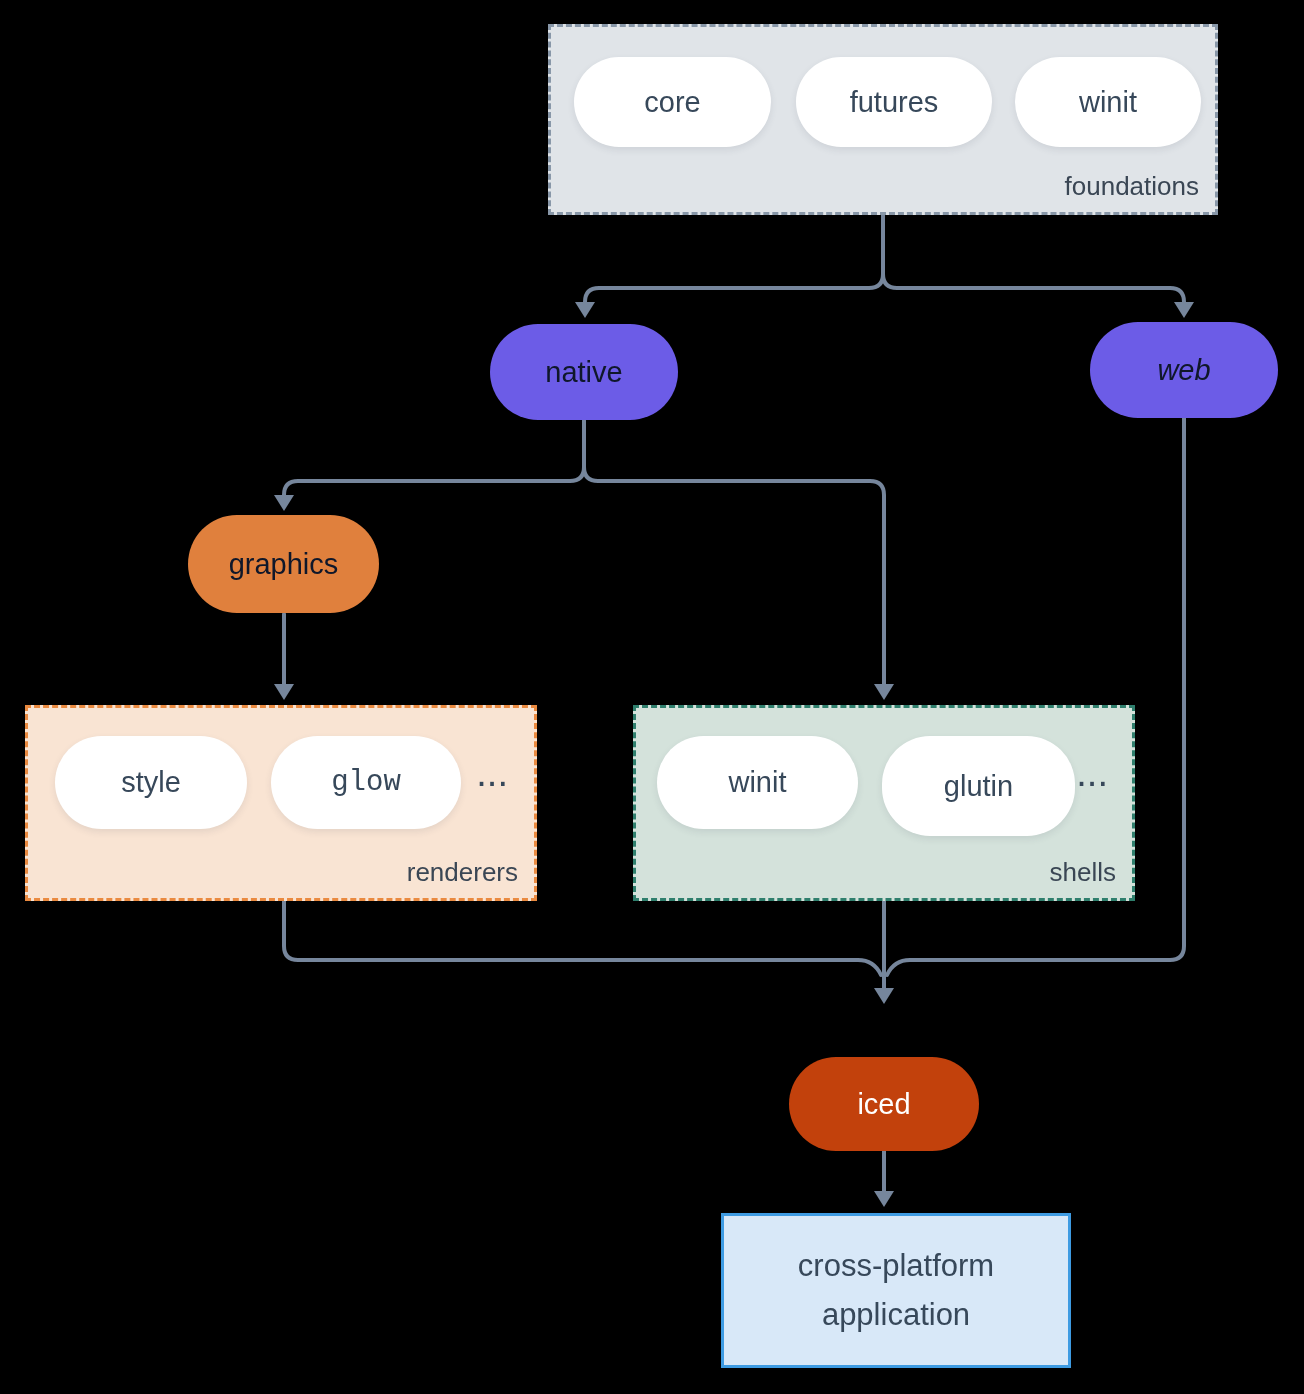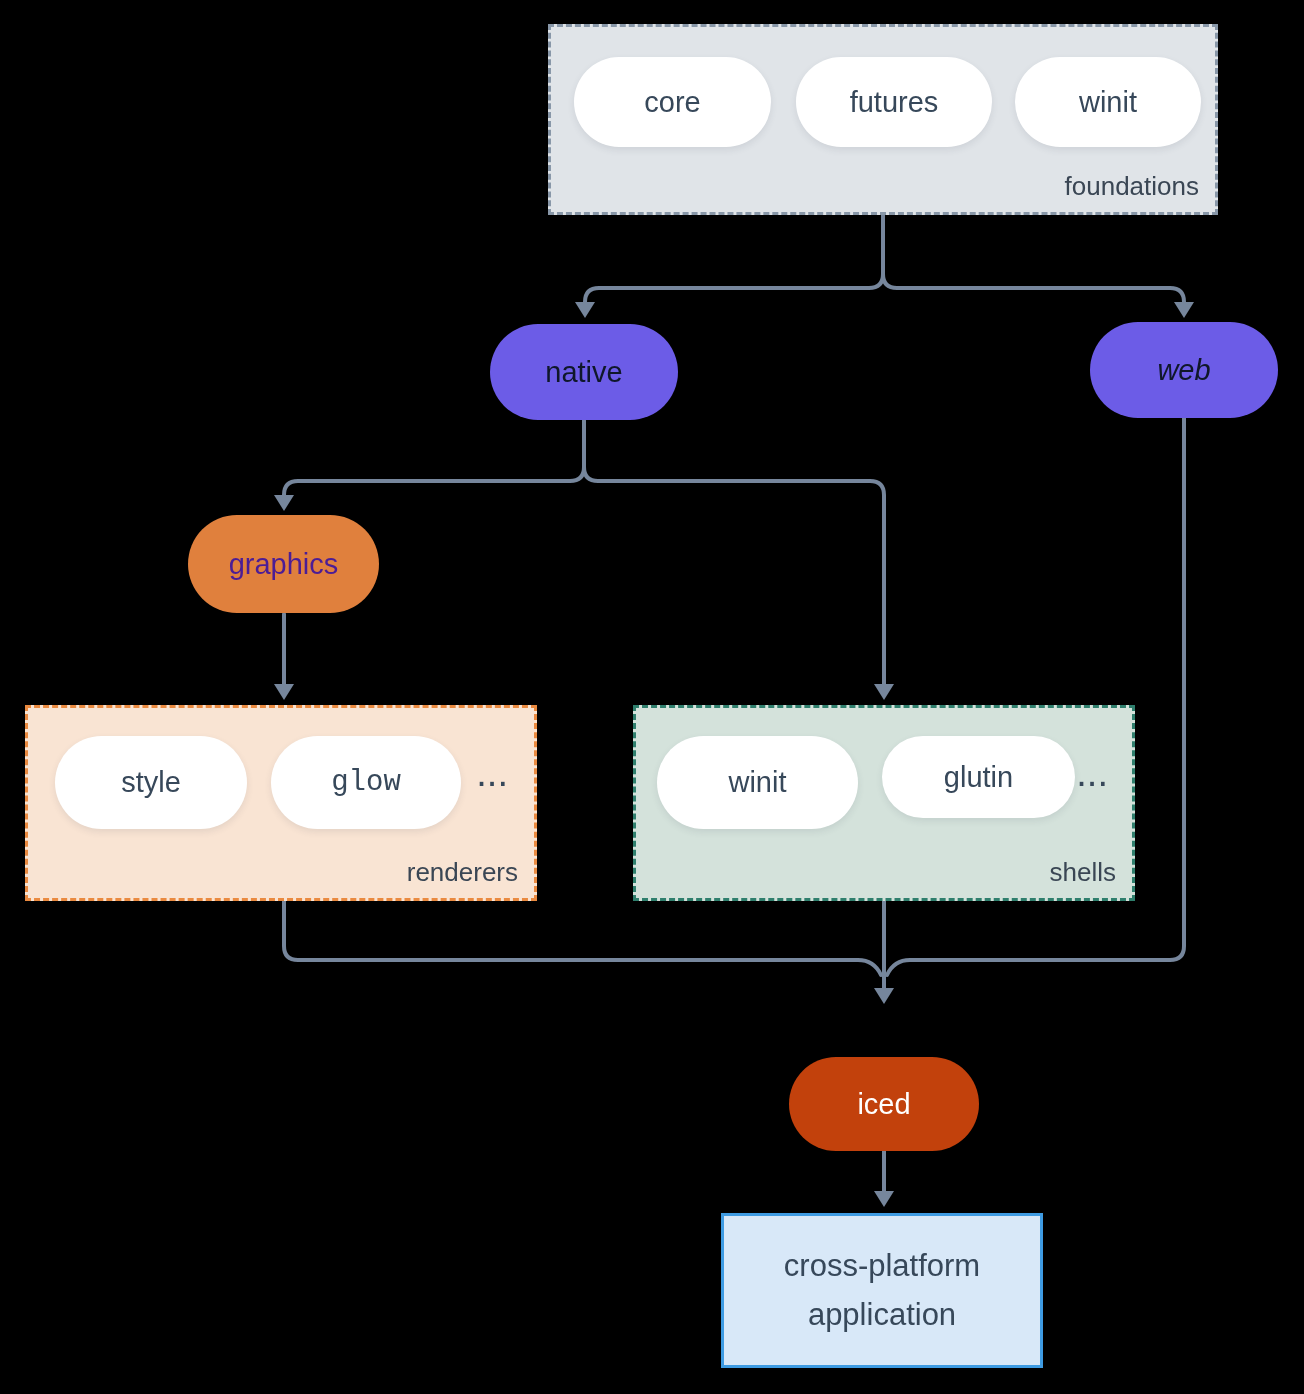--- a/index.html
+++ b/index.html
@@ -29,50 +29,50 @@
 
   .pill {
     position:absolute; display:flex; align-items:center; justify-content:center;
     box-sizing:border-box; font-size:29px;text-align:center;
   }
   .pill-white {
     background:#FFFFFF; color:#37485A; border-radius:48px;
     box-shadow:0 3px 7px rgba(50,60,80,0.10);
   }
   .pill-purple { background:#6C5CE7; color:#0f172a; border-radius:50px; }
-  .pill-orange { background:#E0803D; color:#4c1d95; border-radius:50px; }
+  .pill-orange { background:#E0803D; color:#0f172a; border-radius:50px; }
   .pill-blue   { background:#c2410c; color:#FFFFFF; border-radius:50px;margin-top:47px; }
 
   
   .pill-core    { left:23px;  top:30px; width:197px; height:90px; }
   .pill-futures { left:245px; top:30px; width:196px; height:90px; }
   .pill-style   { left:464px; top:30px; width:186px; height:90px; }
 
   
   .pill-wgpu { left:27px;  top:28px; width:192px; height:93px; }
   .pill-glow { left:243px; top:28px; width:190px; height:93px;font-family:Liberation Mono, monospace; }
 
   
   .pill-winit  { left:21px;  top:28px; width:201px; height:93px; }
-  .pill-glutin { left:246px; top:28px; width:193px; height:82px; }
+  .pill-glutin { left:246px; top:28px; width:193px; height:100px; }
 
   .more-dots {
     position:absolute; top:44px; font-size:38px; color:#37485A;
   }
   .more-renderers { right:26px; }
   .more-shells { right:24px; }
 
   
   .pill-native   { left:490px;  top:324px;  width:188px; height:96px; }
   .pill-web      { left:1090px; top:322px;  width:188px; height:96px;font-style:italic; }
   .pill-graphics { left:188px;  top:515px;  width:191px; height:98px; }
   .pill-iced     { left:789px;  top:1010px; width:190px; height:94px; }
 
   .app-box {
-    position:absolute; left:721px; top:1213px; width:322px; height:155px;
+    position:absolute; left:721px; top:1213px; width:350px; height:155px;
     box-sizing:border-box; background:#D8E8F8; border:3px solid #3E9BE2;
     display:flex; align-items:center; justify-content:center; text-align:center;
     font-size:31px; line-height:1.55; color:#37485A; padding:0 34px;
   }
 </style>
 </head>
 <body>
 
 <div class="canvas">
 

